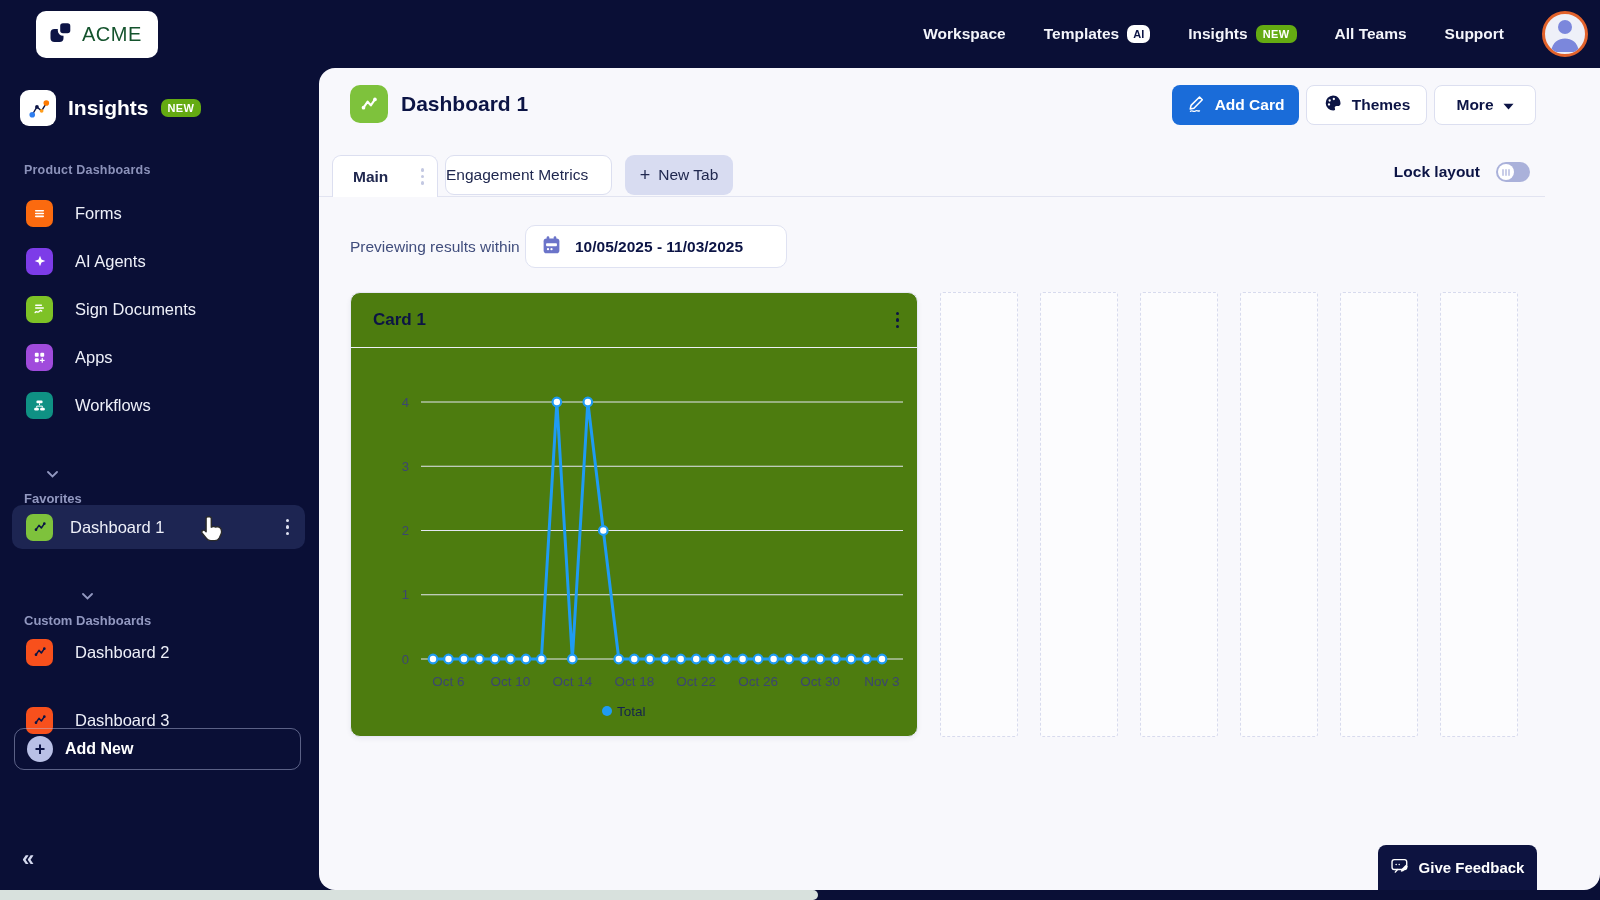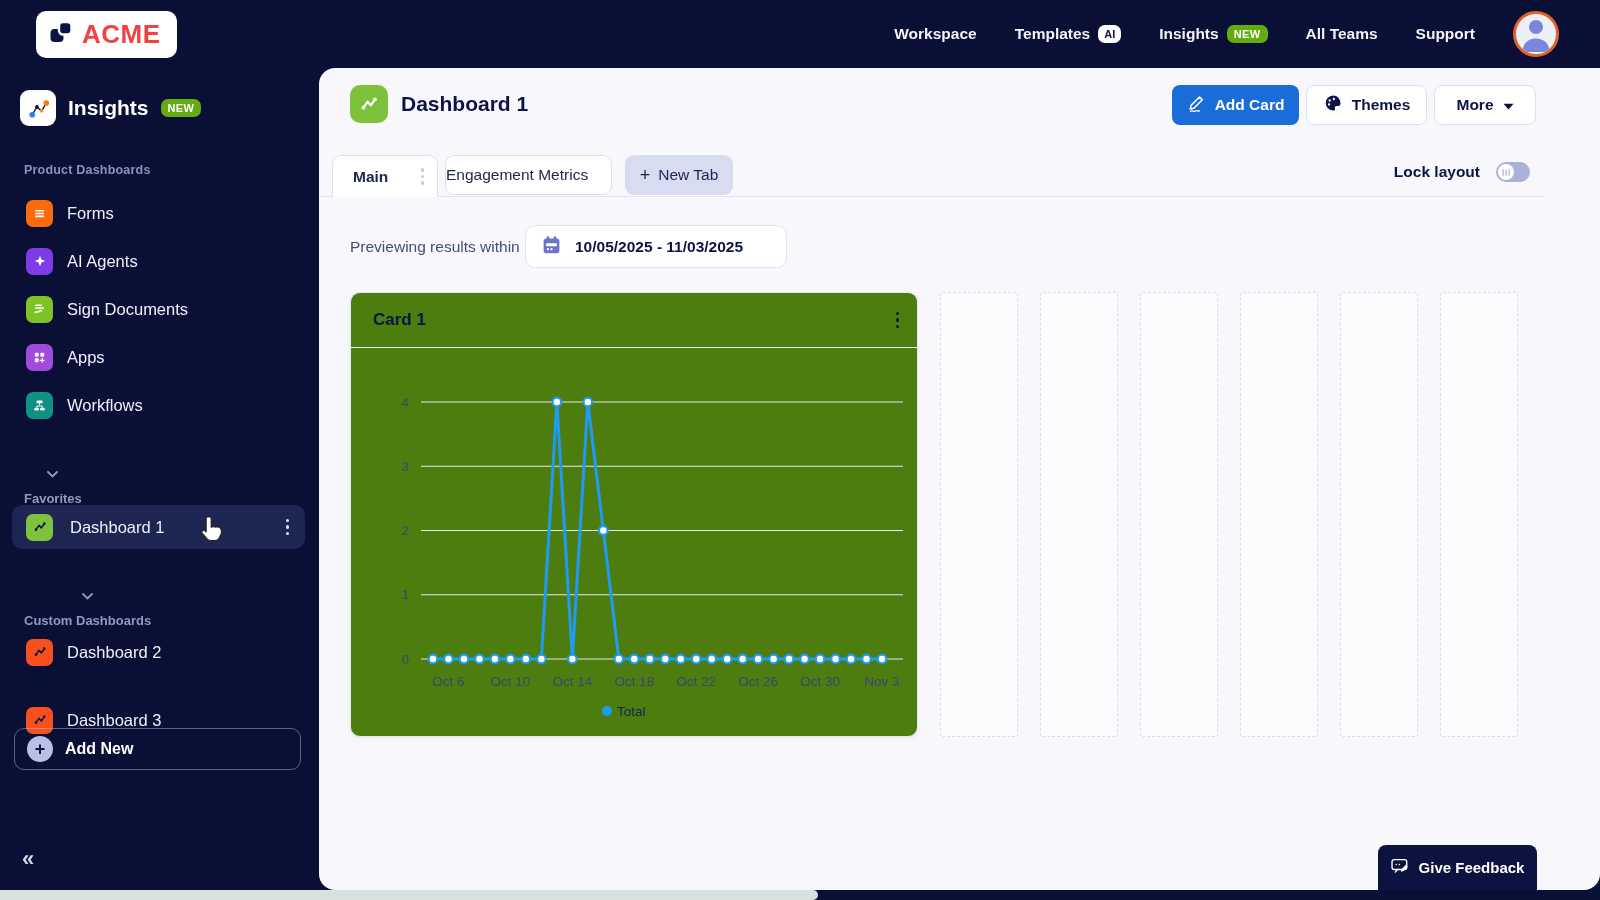--- a/index.html
+++ b/index.html
@@ -7,35 +7,35 @@
   body {
     background:#0a0f36;
     font-family:"Liberation Sans","DejaVu Sans",sans-serif;
     position:relative;
     color:#0c1445;
   }
   
   .topbar { position:absolute; left:0; top:0; width:1600px; height:68px; }
   .logo { position:absolute; left:36px; top:11px; height:47px; background:#fff; border-radius:10px;
           display:flex; align-items:center; gap:7px; padding:0 16px 0 12px; cursor:pointer; }
-  .logo-text { font-size:26px; font-weight:700; letter-spacing:.5px; color:#ef4444; }
-  .topnav { position:absolute; right:0; top:0; height:68px; display:flex; align-items:center; gap:38px; padding-right:41px; }
+  .logo-text { font-size:20px; font-weight:400; letter-spacing:.5px; color:#14532d; }
+  .topnav { position:absolute; right:0; top:0; height:68px; display:flex; align-items:center; gap:38px; padding-right:12px; }
   .topnav a { color:#f3f4fa; font-size:15.5px; font-weight:600; text-decoration:none; display:flex; align-items:center; gap:8px; cursor:pointer; }
   .badge-ai { background:#fff; color:#0c1445; font-size:11px; font-weight:800; border-radius:7px; padding:3px 6px; }
   .badge-new { background:#64ab12; color:#fff; font-size:11px; font-weight:800; border-radius:7px; padding:3px 7px; letter-spacing:.4px; }
   .avatar { width:46px; height:46px; border-radius:50%; border:3px solid #e2622b; background:#eef0f8;
             display:flex; align-items:center; justify-content:center; overflow:hidden; cursor:pointer; }
   
   .sidebar { position:absolute; left:0; top:68px; width:319px; height:822px; }
   .app-row { position:absolute; left:20px; top:22px; display:flex; align-items:center; gap:12px; }
   .app-icon { width:36px; height:36px; background:#fff; border-radius:9px; display:flex; align-items:center; justify-content:center; }
   .app-title { font-size:21px; font-weight:800; color:#fff; }
   .section-label { position:absolute; left:24px; font-size:12.5px; font-weight:700; color:#8c92ba; letter-spacing:.2px; }
   .side-items { position:absolute; left:0; top:121px; width:100%; }
-  .side-item { height:48px; display:flex; align-items:center; gap:14px; padding-left:26px; cursor:pointer; }
+  .side-item { height:48px; display:flex; align-items:center; gap:22px; padding-left:26px; cursor:pointer; }
   .tile { width:27px; height:27px; border-radius:7px; display:flex; align-items:center; justify-content:center; flex:none; }
   .side-item span.lbl, .fav-label { font-size:16.5px; font-weight:500; color:#eef0f9; }
   .sec-head { position:absolute; left:24px; display:flex; align-items:center; gap:10px; cursor:pointer;
               font-size:13px; font-weight:700; color:#9298c0;flex-direction:column; }
   .fav-item { position:absolute; left:12px; right:14px; top:437px; height:44px; background:#1d2552; border-radius:10px;
               display:flex; align-items:center; gap:17px; padding-left:14px; cursor:pointer; }
   .fav-item .kebab { margin-left:auto; margin-right:16px; }
   .plain-item { position:absolute; left:0; width:100%; }
   .add-new { position:absolute; left:14px; right:18px; top:660px; height:42px; border:1px solid rgba(190,197,232,.45);
              background:transparent; border-radius:10px; display:flex; align-items:center; gap:12px; padding-left:12px;

